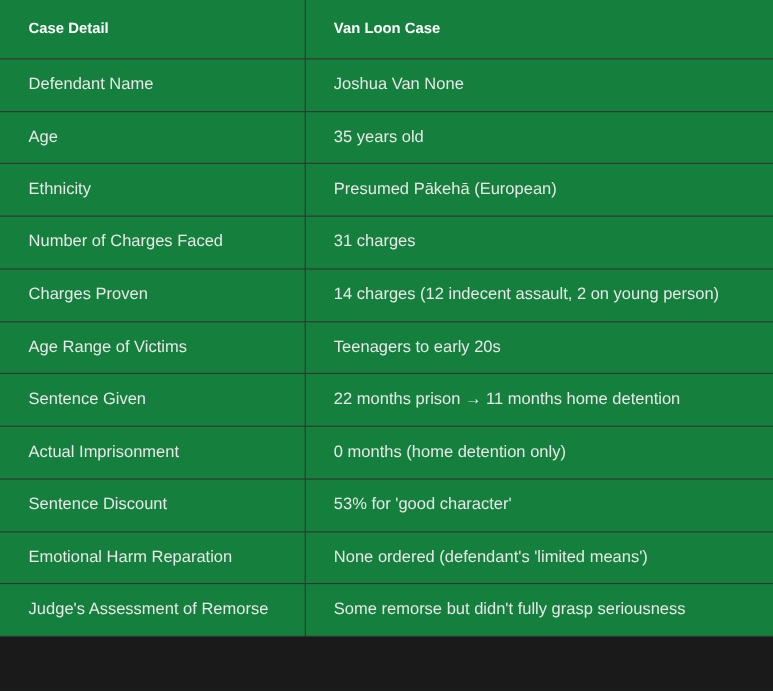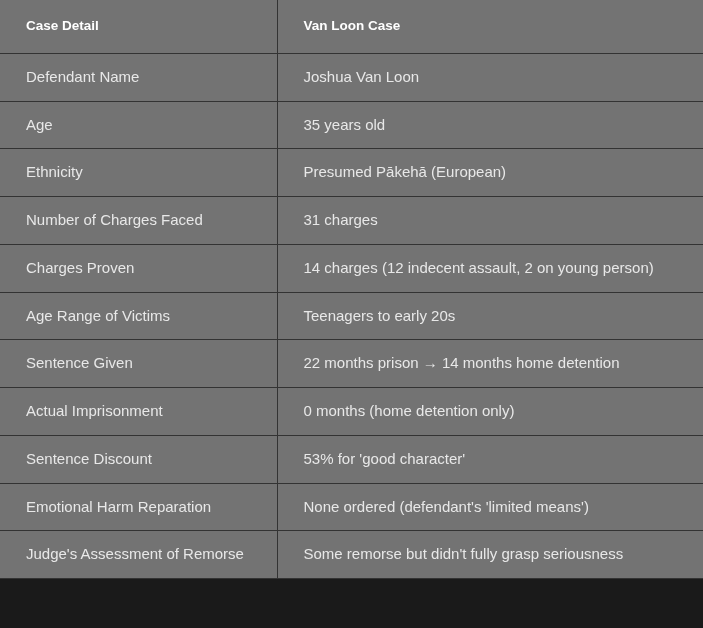--- a/index.html
+++ b/index.html
@@ -9,21 +9,21 @@
   }
   body {
     width: 703px;
     height: 628px;
     font-family: "Liberation Sans", sans-serif;
     color: #e8e8e8;
     overflow: hidden;
   }
   .table-wrap {
     width: 703px;
-    background: #737373;
+    background: #15803d;
   }
   table {
     width: 703px;
     border-collapse: collapse;
     table-layout: fixed;
   }
   col.c1 { width: 277px; }
   col.c2 { width: 426px; }
   th, td {
     text-align: left;
@@ -69,21 +69,21 @@
     </colgroup>
     <thead>
       <tr>
         <th>Case Detail</th>
         <th>Van Loon Case</th>
       </tr>
     </thead>
     <tbody>
       <tr>
         <td>Defendant Name</td>
-        <td>Joshua Van Loon</td>
+        <td>Joshua Van None</td>
       </tr>
       <tr>
         <td>Age</td>
         <td>35 years old</td>
       </tr>
       <tr>
         <td>Ethnicity</td>
         <td>Presumed Pākehā (European)</td>
       </tr>
       <tr>
@@ -93,21 +93,21 @@
       <tr>
         <td>Charges Proven</td>
         <td>14 charges (12 indecent assault, 2 on young person)</td>
       </tr>
       <tr>
         <td>Age Range of Victims</td>
         <td>Teenagers to early 20s</td>
       </tr>
       <tr>
         <td>Sentence Given</td>
-        <td>22 months prison → 14 months home detention</td>
+        <td>22 months prison → 11 months home detention</td>
       </tr>
       <tr>
         <td>Actual Imprisonment</td>
         <td>0 months (home detention only)</td>
       </tr>
       <tr>
         <td>Sentence Discount</td>
         <td>53% for 'good character'</td>
       </tr>
       <tr>

